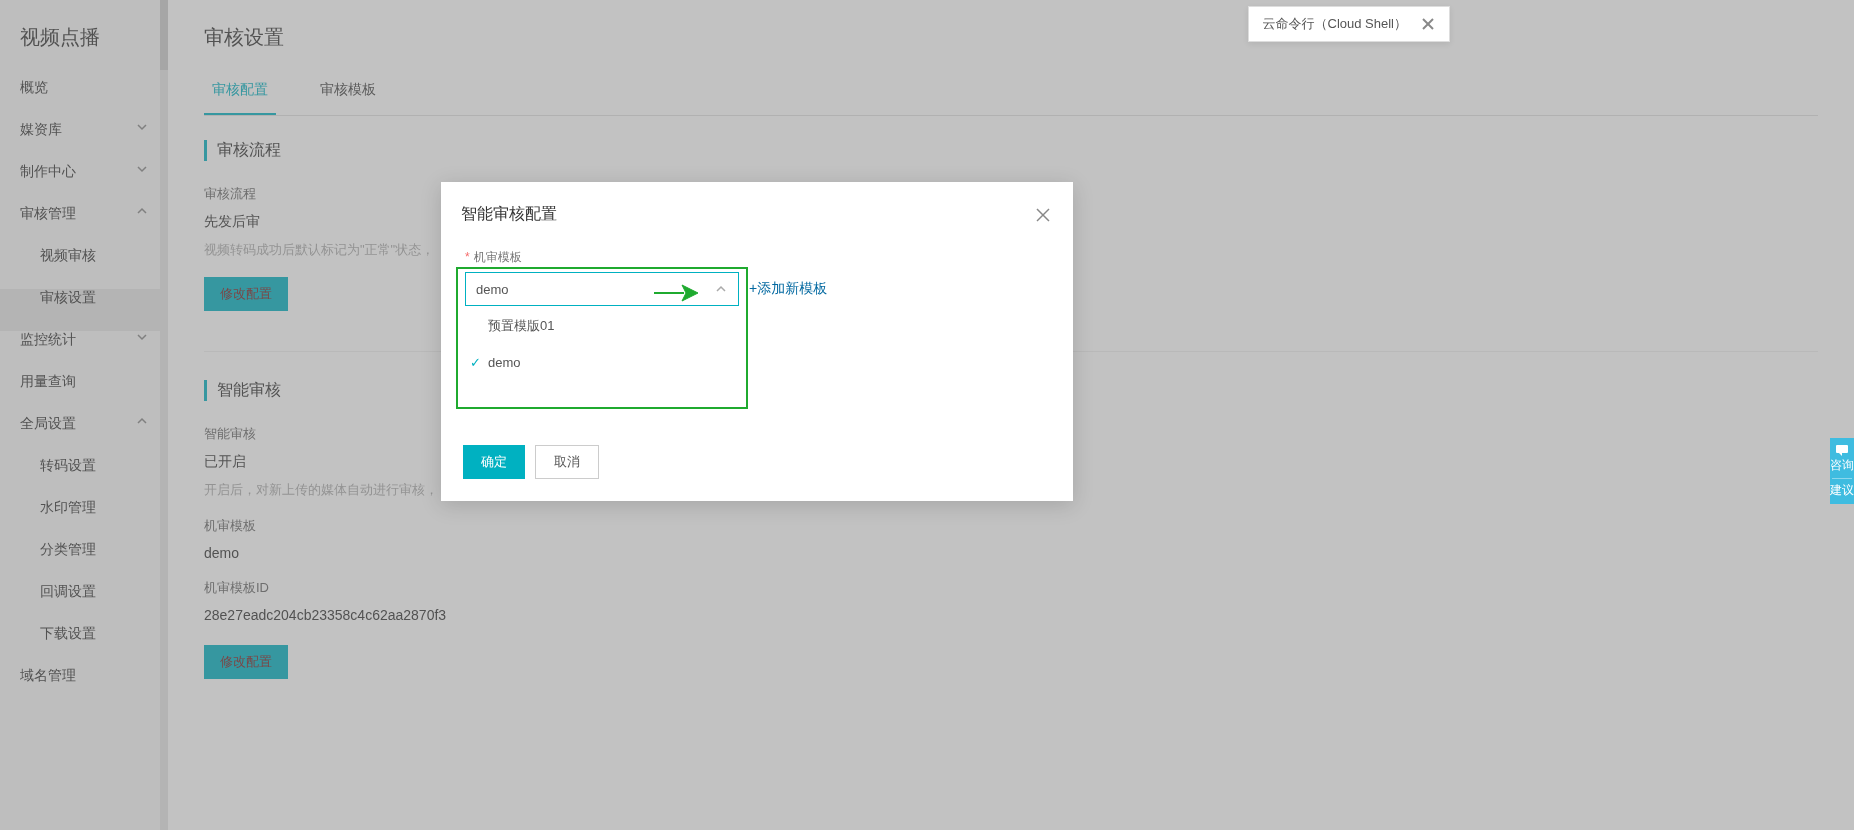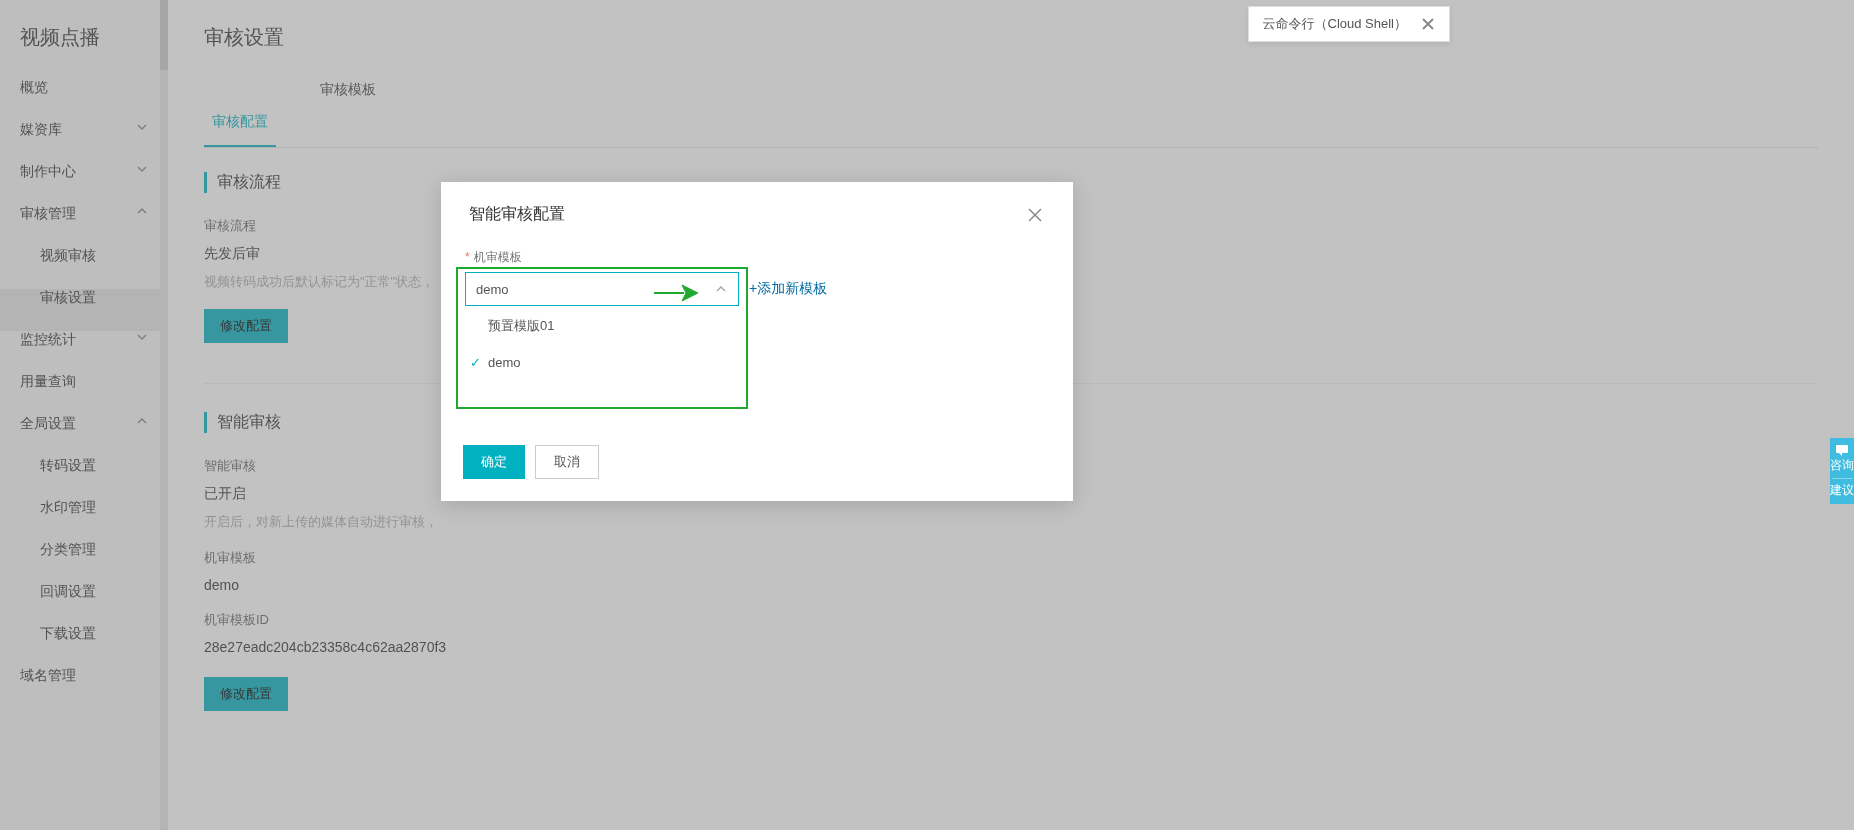--- a/index.html
+++ b/index.html
@@ -14,34 +14,34 @@
 .sidebar-item.sub { padding-left: 40px; }
 .sidebar-item.active { background: #e6e6e6; }
 .chev { width: 12px; height: 12px; display: inline-flex; align-items: center; justify-content: center; }
 .chev svg { width: 12px; height: 12px; stroke: #888; fill: none; stroke-width: 1.5; }
 
 
 .main { position: absolute; left: 168px; top: 0; right: 0; height: 830px; background: #fff; padding: 24px 36px; }
 .page-title { font-size: 20px; color: #333; margin-bottom: 30px; font-weight: 400; }
 .tabs { display: flex; border-bottom: 1px solid #e0e0e0; margin-bottom: 24px; }
 .tab { padding: 0 8px 14px; margin-right: 36px; font-size: 14px; color: #444; cursor: pointer; border-bottom: 2px solid transparent; }
-.tab.active { color: #00b1c1; border-bottom-color: #00b1c1; margin-top: 32px; }
+.tab.active { color: #00b1c1; border-bottom-color: #00b1c1; }
 
 .section { margin-bottom: 40px; }
 .section-head { font-size: 16px; color: #333; padding-left: 10px; border-left: 3px solid #00b1c1; margin-bottom: 24px; }
 .field-label { font-size: 13px; color: #666; margin-bottom: 10px; }
 .field-value { font-size: 14px; color: #333; margin-bottom: 10px; }
 .field-desc { font-size: 13px; color: #aaa; margin-bottom: 18px; }
-.btn { display: inline-block; background: #00b1c1; color: #000000; font-size: 13px; padding: 8px 16px; border: none; cursor: pointer; }
+.btn { display: inline-block; background: #00b1c1; color: #7f1d1d; font-size: 13px; padding: 8px 16px; border: none; cursor: pointer; }
 .divider { border-top: 1px solid #eee; margin: 28px 0; }
 
 
 .mask { position: absolute; inset: 0; background: rgba(120,120,120,0.45); }
 .modal { position: absolute; left: 441px; top: 182px; width: 632px; background: #fff; box-shadow: 0 4px 20px rgba(0,0,0,0.15); }
-.modal-head { display: flex; justify-content: space-between; align-items: center; padding: 22px 28px 8px; }
+.modal-head { display: flex; justify-content: space-between; align-items: center; padding: 22px 20px 8px; }
 .modal-title { font-size: 16px; color: #333; }
 .modal-close { width: 20px; height: 20px; cursor: pointer; display: flex; align-items: center; justify-content: center; }
 .modal-close svg { width: 16px; height: 16px; stroke: #888; stroke-width: 1.5; fill: none; }
 .modal-body { padding: 16px 24px 28px; min-height: 200px; }
 .req-label { font-size: 12px; color: #777; margin-bottom: 6px; }
 .req-label .star { color: #f56c6c; margin-right: 4px; }
 .select-row { display: flex; align-items: center; }
 .select-box { position: relative; width: 274px; height: 34px; border: 1px solid #00b1c1; background: #fff; display: flex; align-items: center; padding: 0 10px; font-size: 13px; color: #555; cursor: pointer; }
 .select-caret { position: absolute; right: 10px; top: 9px; }
 .select-caret svg { width: 14px; height: 14px; stroke: #aaa; fill: none; stroke-width: 1.5; }

